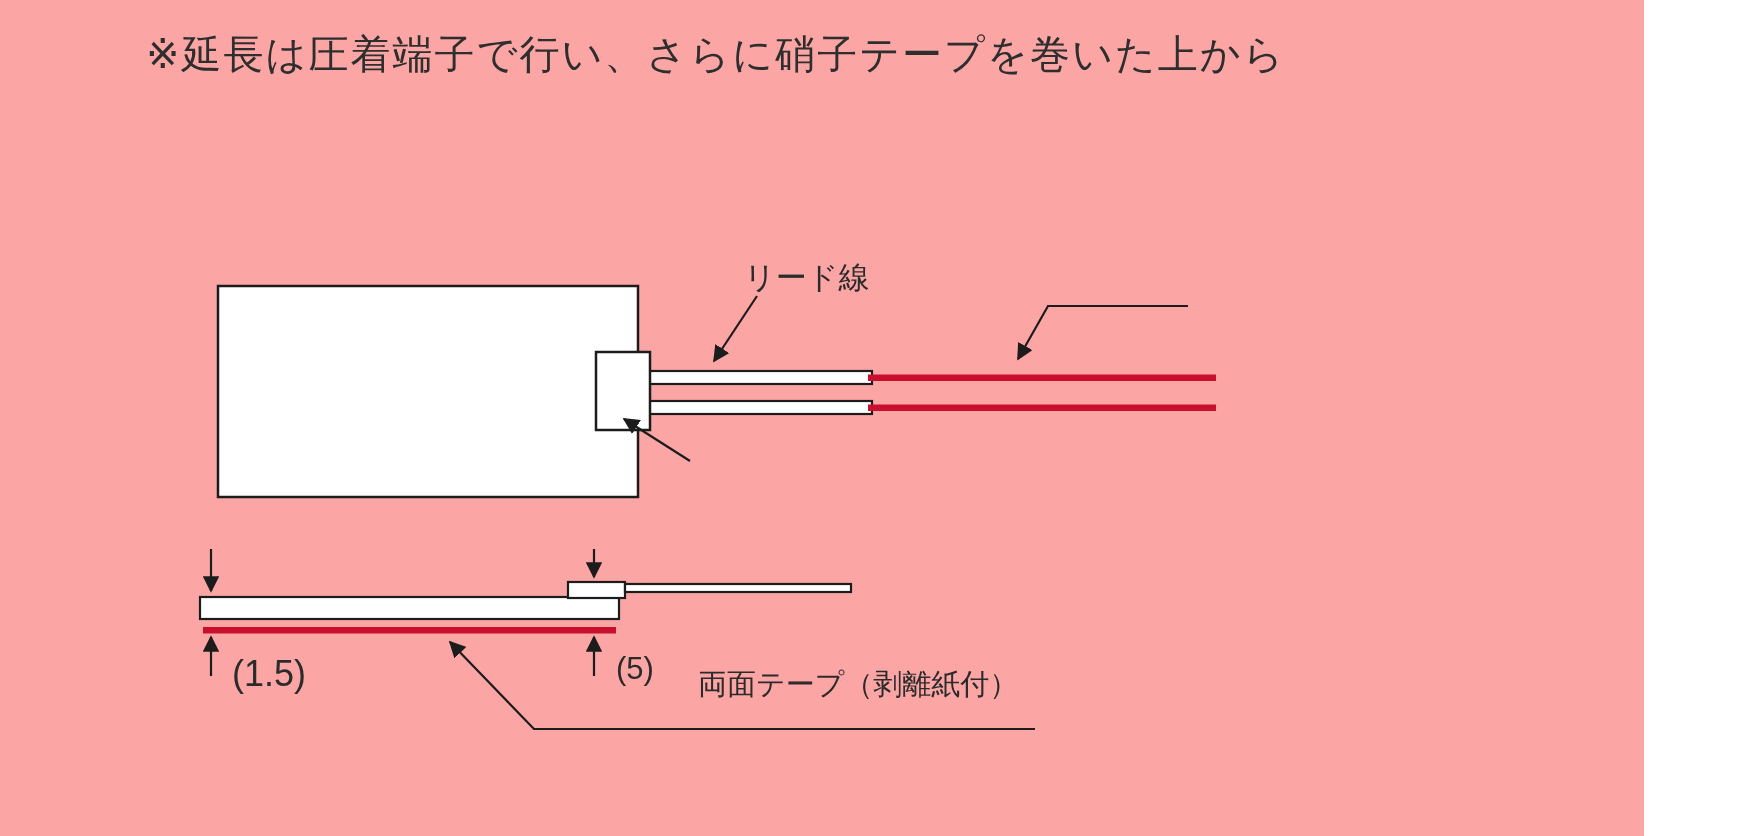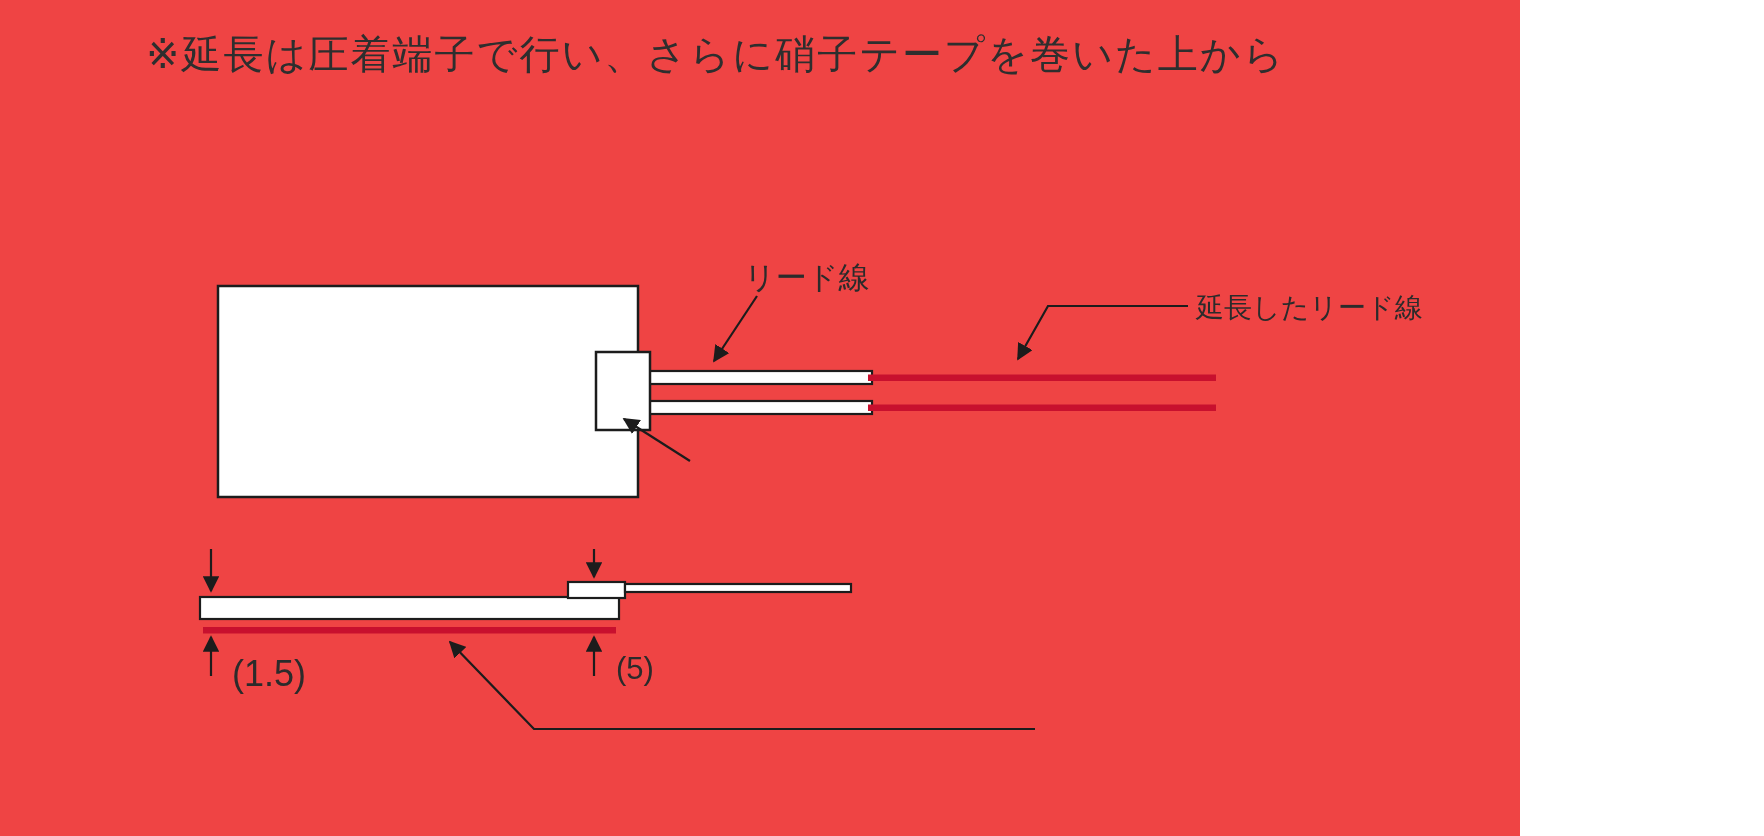--- a/index.html
+++ b/index.html
@@ -2,21 +2,21 @@
 <html style="--wire-red: #c8102e; --line-black: #1c1c1c; --text: #2a2a2a;"><head>
 <meta charset="utf-8">
 <style>
   :root{
     --wire-red:#c8102e;
     --line-black:#1c1c1c;
     --text:#2a2a2a;
   }
   html,body{margin:0;padding:0;background:#fff;}
   body{font-family:"Liberation Sans","DejaVu Sans",sans-serif;color:var(--text);}
-  .stage{position:relative;width:1520px;height:836px;background:#ef4444;overflow:hidden;}
+  .stage{position:relative;width:1644px;height:836px;background:#fca5a5;overflow:hidden;}
   .abs{position:absolute;}
   .note{left:146px;top:22px;font-size:40px;line-height:1.62;letter-spacing:2px;color:#2e2e2e;}
   .note .indent{padding-left:40px;}
   .lbl{position:absolute;white-space:nowrap;color:#2b2b2b;}
   .lbl-lead{left:744px;top:257px;font-size:31px;}
   .lbl-ext{left:1196px;top:289px;font-size:28px;}
   .lbl-press{left:692px;top:449px;font-size:31px;font-weight:600;}
   .lbl-dim15{left:232px;top:653px;font-size:36px;}
   .lbl-dim5{left:616px;top:651px;font-size:31px;}
   .lbl-tape{left:698px;top:665px;font-size:29px;}
@@ -68,17 +68,17 @@
 
     <line x1="211" y1="549" x2="211" y2="591" class="dim"></line>
     <line x1="211" y1="676" x2="211" y2="637" class="dim"></line>
     <line x1="594" y1="549" x2="594" y2="577" class="dim"></line>
     <line x1="594" y1="676" x2="594" y2="637" class="dim"></line>
 
     <polyline points="1035,729 534,729 450,642" class="leader"></polyline>
   </svg>
 
   <div class="lbl lbl-lead">リード線</div>
-  <div class="lbl lbl-ext">延長したリード線</div>
   <div class="lbl lbl-dim15">(1.5)</div>
   <div class="lbl lbl-dim5">(5)</div>
+  <div class="lbl lbl-tape">両面テープ（剥離紙付）</div>
 
 </div>
 
 </body></html>

